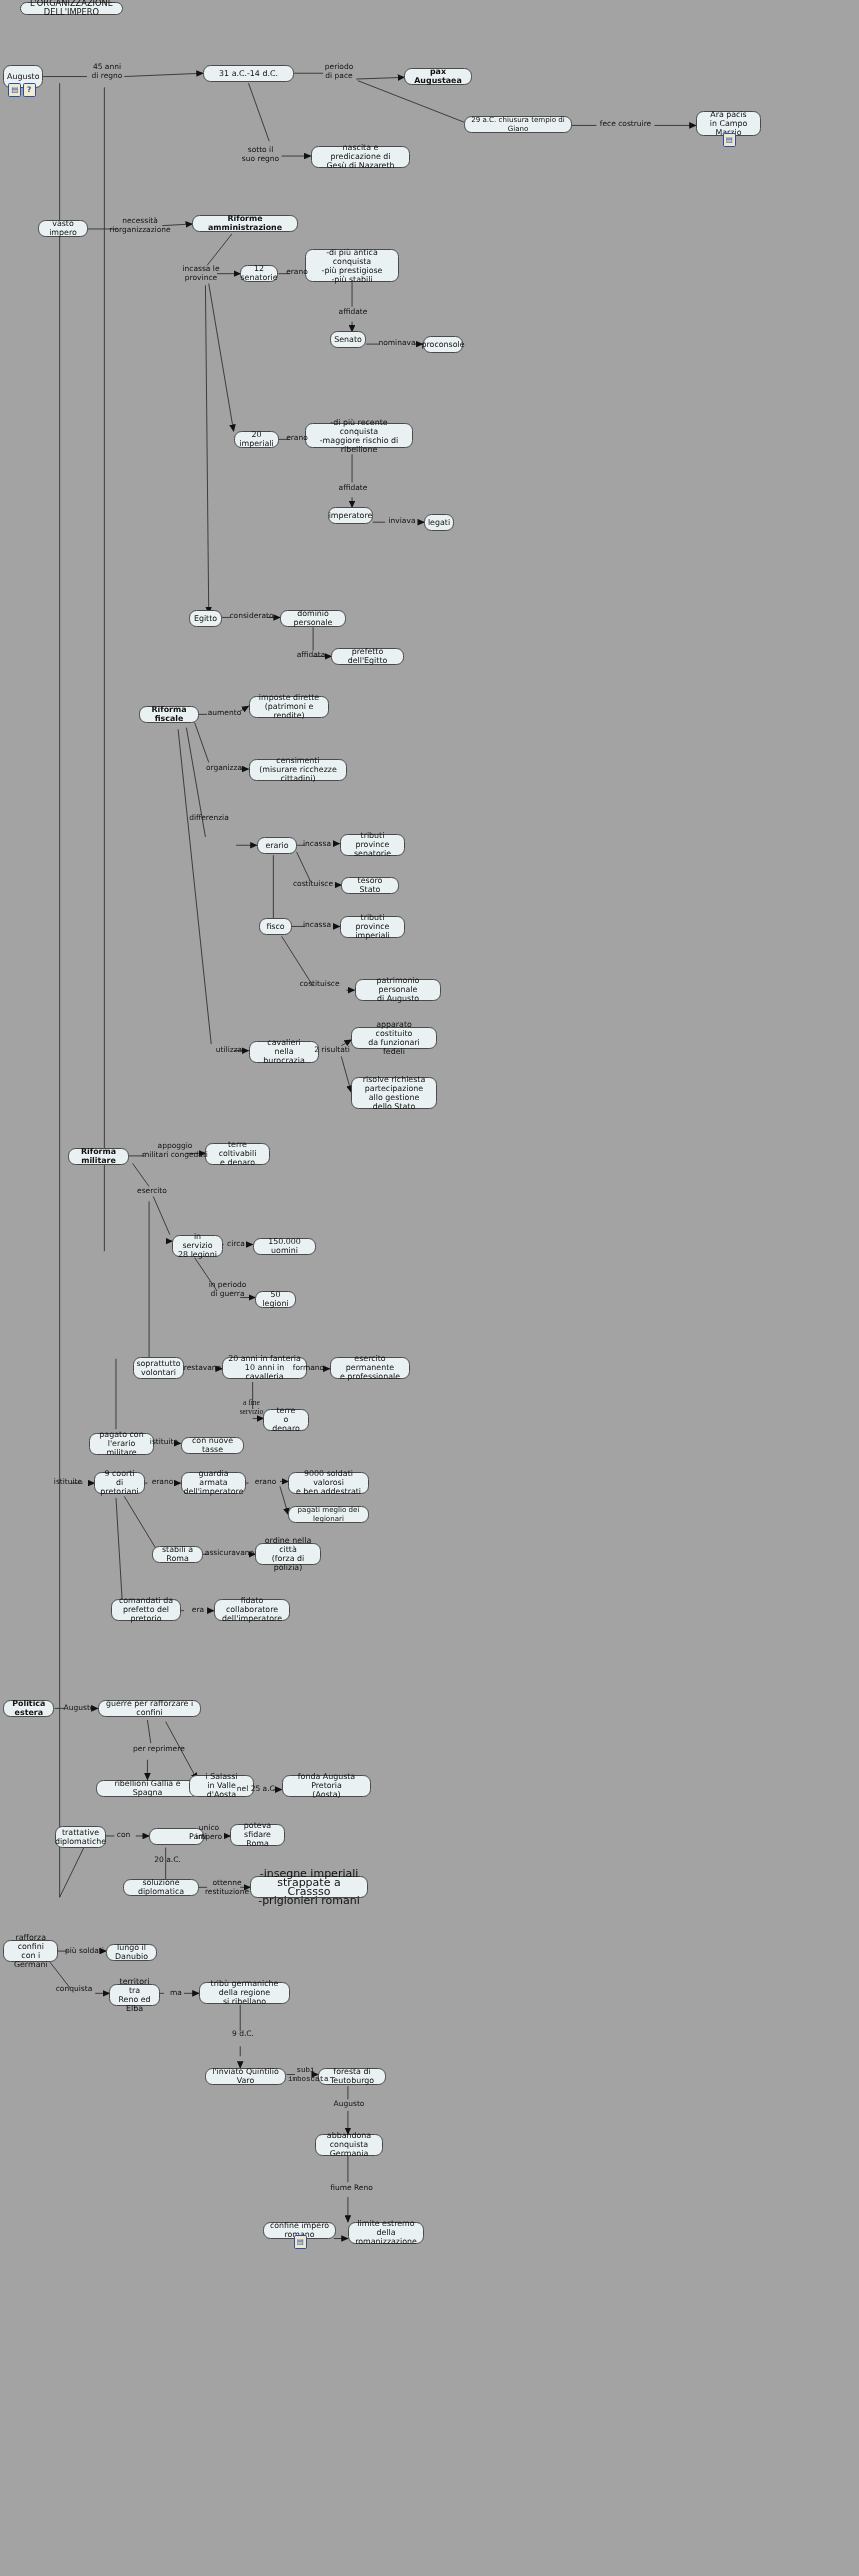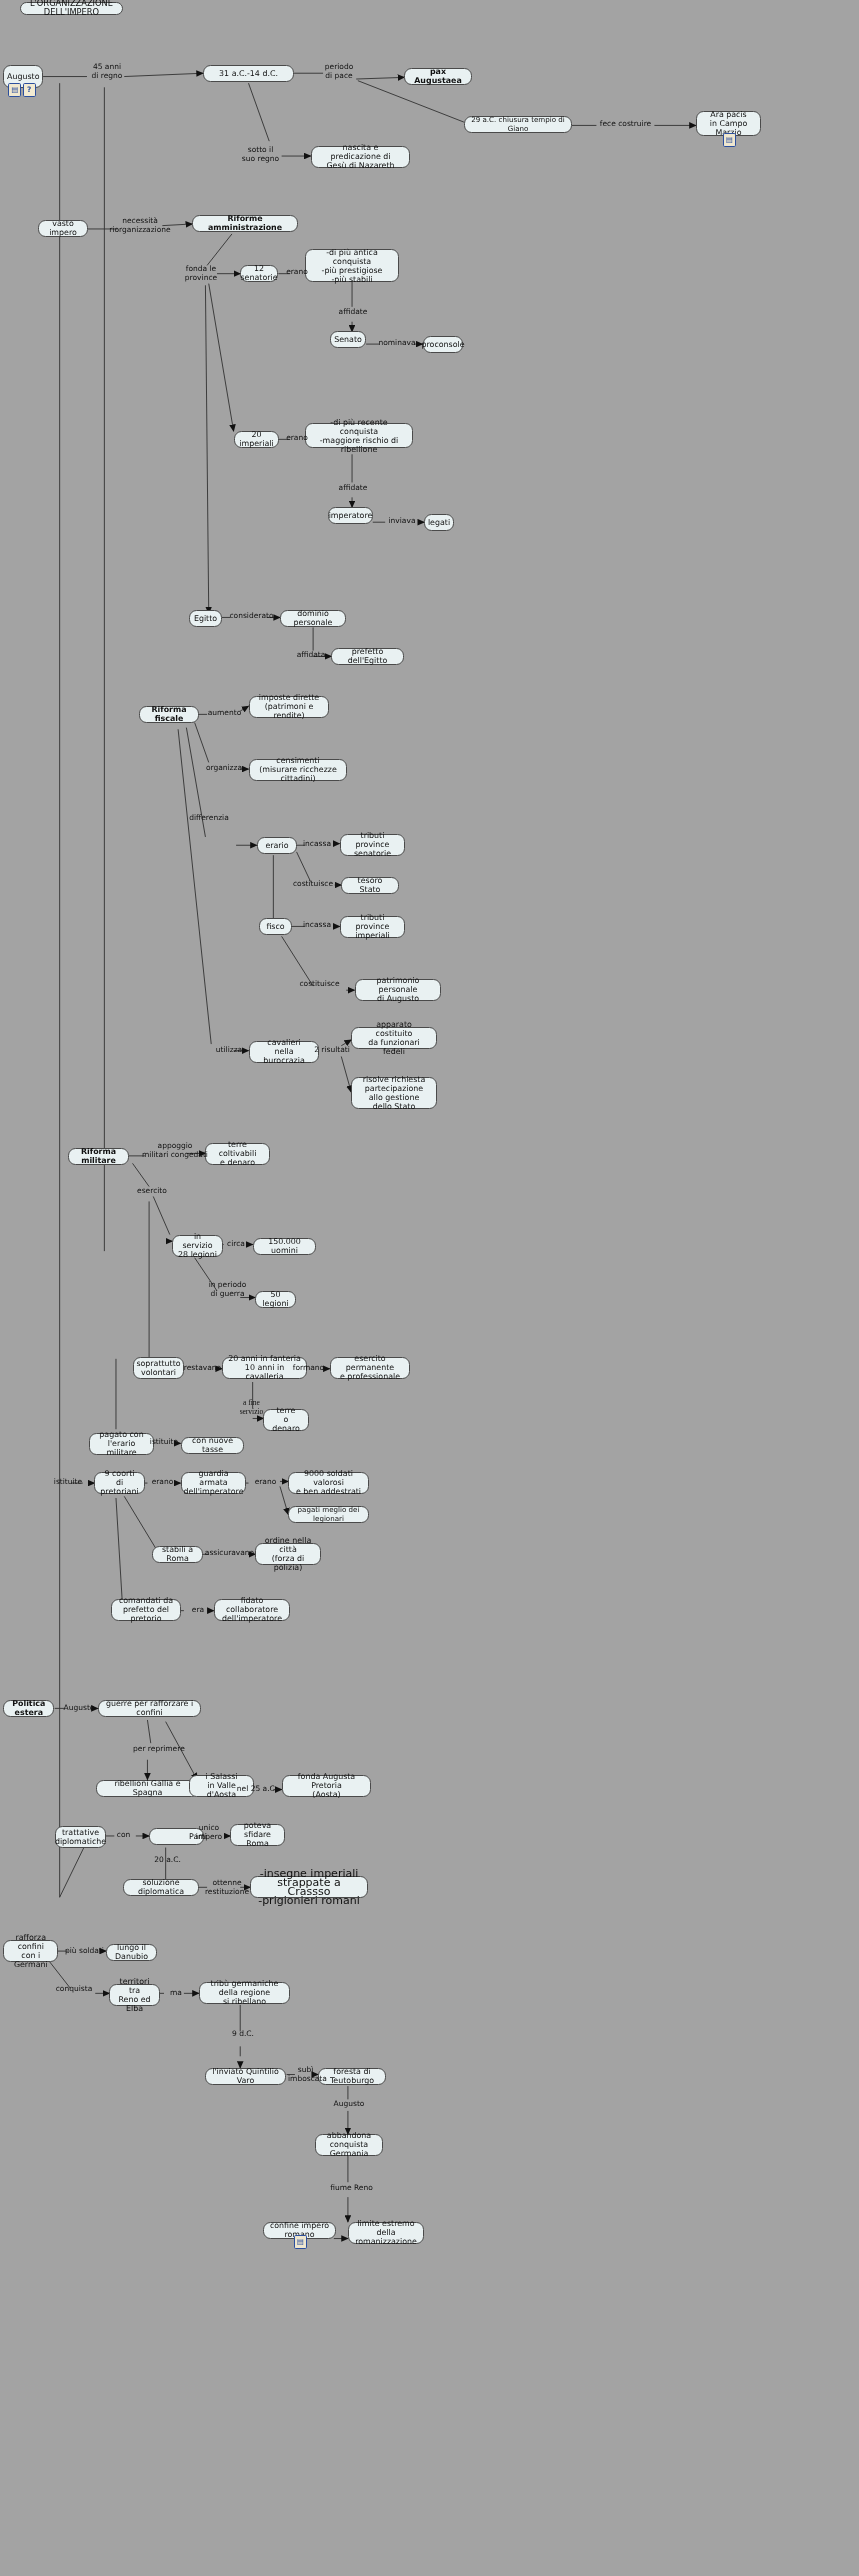--- a/index.html
+++ b/index.html
@@ -419,21 +419,21 @@
 
   <div class="lbl" style="left:87px;top:63px;width:40px;"><span>45 anni
 di regno</span></div>
   <div class="lbl" style="left:321px;top:63px;width:36px;"><span>periodo
 di pace</span></div>
   <div class="lbl" style="left:595px;top:120px;width:61px;"><span>fece costruire</span></div>
   <div class="lbl" style="left:239px;top:146px;width:43px;"><span>sotto il
 suo regno</span></div>
   <div class="lbl" style="left:106px;top:217px;width:68px;"><span>necessità
 riorganizzazione</span></div>
-  <div class="lbl" style="left:181px;top:265px;width:40px;"><span>fonda le
+  <div class="lbl" style="left:181px;top:265px;width:40px;"><span>incassa le
 province</span></div>
   <div class="lbl" style="left:283px;top:268px;width:28px;"><span>erano</span></div>
   <div class="lbl" style="left:335px;top:308px;width:36px;"><span>affidate</span></div>
   <div class="lbl" style="left:373px;top:339px;width:48px;"><span>nominava</span></div>
   <div class="lbl" style="left:283px;top:434px;width:28px;"><span>erano</span></div>
   <div class="lbl" style="left:335px;top:484px;width:36px;"><span>affidate</span></div>
   <div class="lbl" style="left:383px;top:517px;width:38px;"><span>inviava</span></div>
   <div class="lbl" style="left:224px;top:612px;width:55px;"><span>considerato</span></div>
   <div class="lbl" style="left:292px;top:651px;width:38px;"><span>affidata</span></div>
   <div class="lbl" style="left:204px;top:709px;width:41px;"><span>aumento</span></div>
@@ -467,19 +467,19 @@
   <div class="lbl" style="left:111px;top:1831px;width:25px;"><span>con</span></div>
   <div class="lbl" style="left:189px;top:1824px;width:40px;"><span>unico
 impero</span></div>
   <div class="lbl" style="left:147px;top:1856px;width:41px;"><span>20 a.C.</span></div>
   <div class="lbl" style="left:202px;top:1879px;width:50px;"><span>ottenne
 restituzione</span></div>
   <div class="lbl" style="left:63px;top:1947px;width:43px;"><span>più soldati</span></div>
   <div class="lbl" style="left:51px;top:1985px;width:46px;"><span>conquista</span></div>
   <div class="lbl" style="left:166px;top:1989px;width:20px;"><span>ma</span></div>
   <div class="lbl" style="left:225px;top:2030px;width:36px;"><span>9 d.C.</span></div>
-  <div class="lbl" style="left:288px;top:2066px;width:35px;"><span>subì
+  <div class="lbl" style="left:288px;top:2066px;width:35px;font-family:Liberation Mono, monospace;"><span>subì
 imboscata</span></div>
   <div class="lbl" style="left:330px;top:2100px;width:38px;"><span>Augusto</span></div>
   <div class="lbl" style="left:330px;top:2184px;width:43px;"><span>fiume Reno</span></div>
 
 </div>
 
 
 </body></html>

